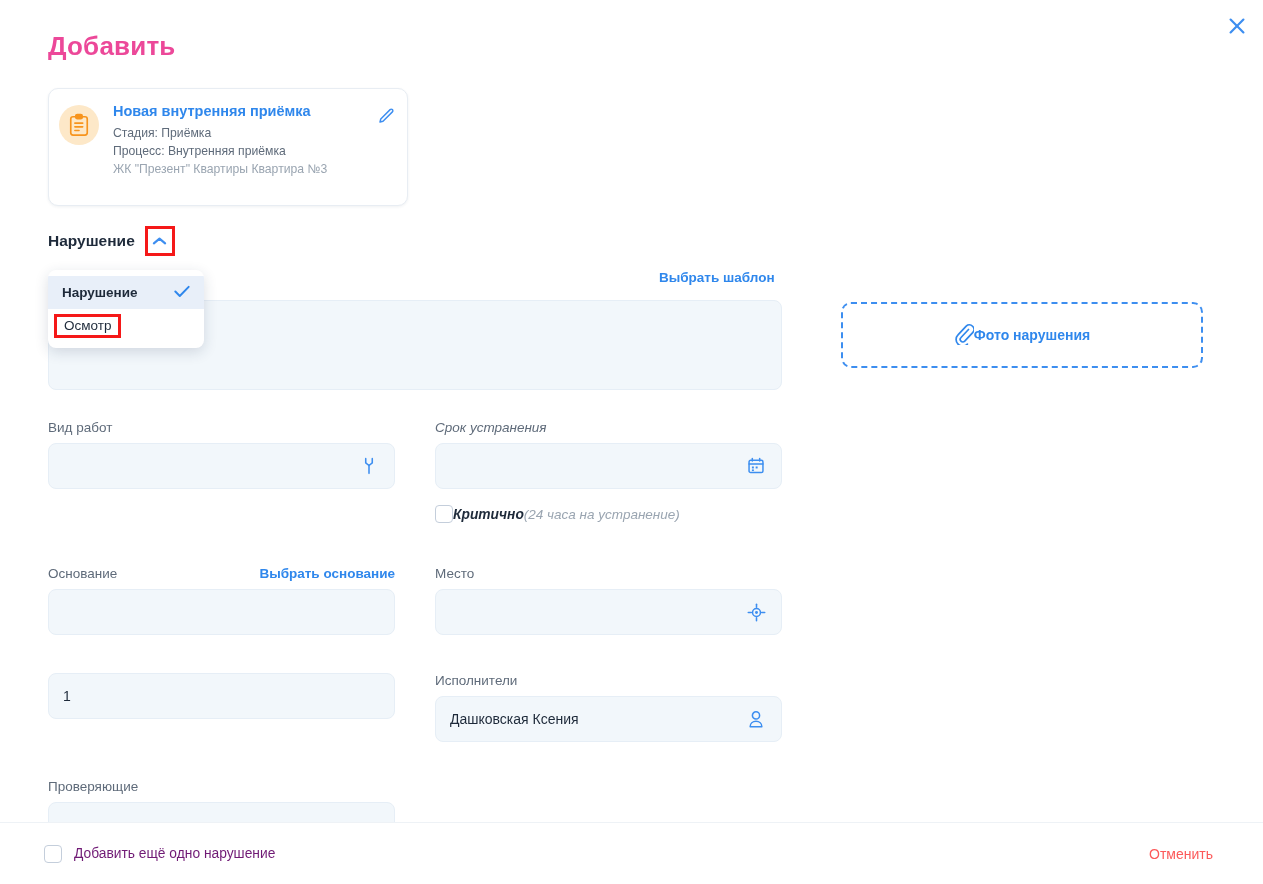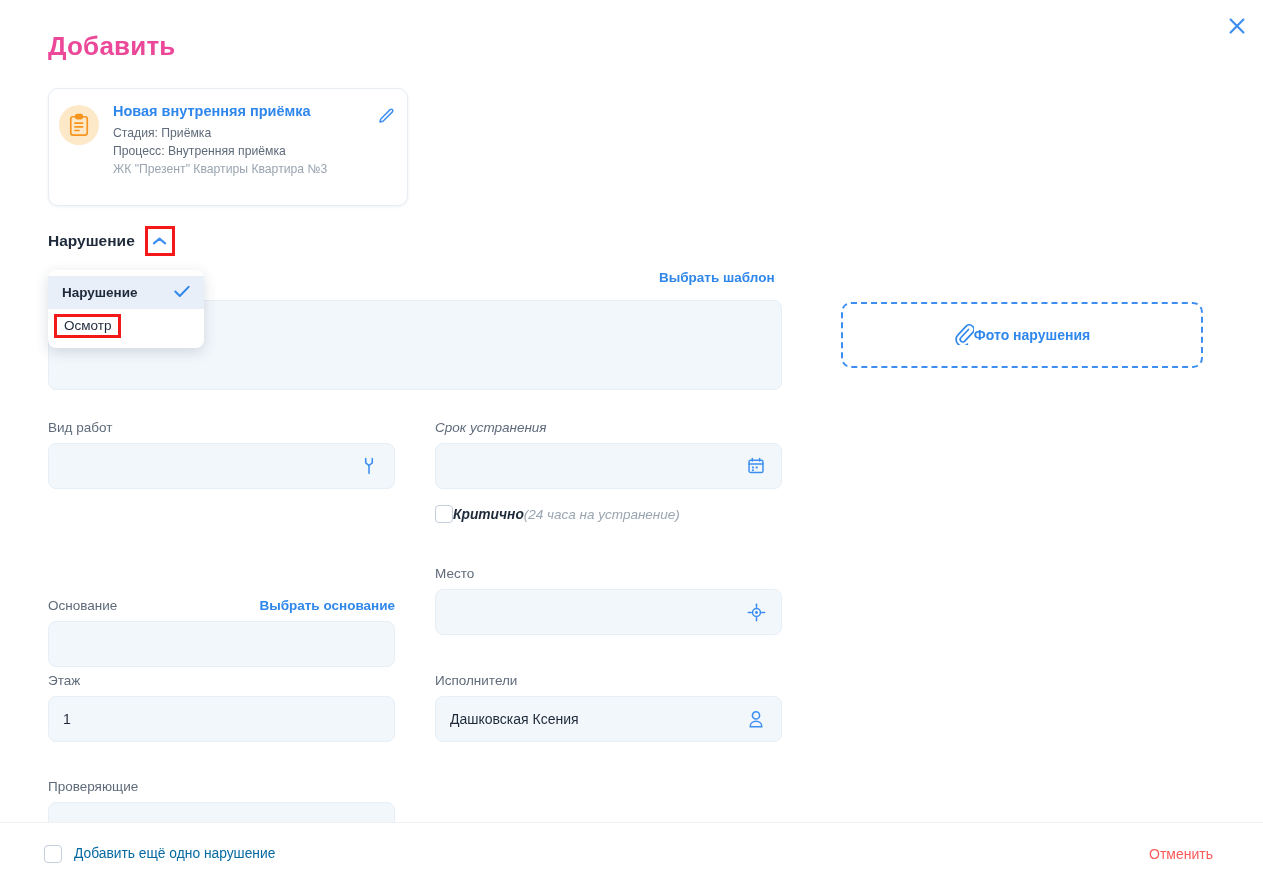--- a/index.html
+++ b/index.html
@@ -128,21 +128,21 @@
   
   .field { position: absolute; }
   .field-label {
     font-size: 13.5px; color: #5f6b7a; margin-bottom: 8px; display: block;
   }
   .field-label-row {
     display: flex; align-items: baseline; justify-content: space-between;
     margin-bottom: 8px;
   }
   .field-label-row .field-label { margin-bottom: 0; }
-  .link-inline { font-size: 13.5px; color: #2f87ec; font-weight: bold; cursor: pointer; margin-top: 32px; }
+  .link-inline { font-size: 13.5px; color: #2f87ec; font-weight: bold; cursor: pointer; }
   .input-box {
     background: #f2f7fb;
     border: 1px solid #e6eef6;
     border-radius: 8px;
     height: 46px;
     display: flex; align-items: center;
     padding: 0 14px;
     font-size: 14px; color: #1e2a3a;
     cursor: text;
   }
@@ -164,21 +164,21 @@
 
   
   .footer {
     position: absolute; left: 0; right: 0; bottom: 0; height: 62px;
     background: #fff;
     border-top: 1px solid #eef2f6;
     display: flex; align-items: center;
     padding: 0 44px;
   }
   .footer-left { display: flex; align-items: center; gap: 12px; }
-  .footer-left .lbl { font-size: 13.8px; color: #0369a1; }
+  .footer-left .lbl { font-size: 13.8px; color: #701a75; }
   .footer-right { margin-left: auto; display: flex; align-items: center; gap: 24px; }
   .btn-cancel {
     font-size: 14px; color: #fc5a5a; background: none; border: none;
     cursor: pointer; font-family: inherit;
   }
   .btn-save {
     font-size: 14.5px; font-weight: bold; color: #fff;
     background: #2f87ec; border: none; border-radius: 8px;
     height: 40px; padding: 0 24px; cursor: pointer; font-family: inherit;
   }
@@ -313,21 +313,20 @@
           <line x1="11" y1="1.5" x2="11" y2="5"></line>
           <line x1="11" y1="17" x2="11" y2="20.5"></line>
           <line x1="1.5" y1="11" x2="5" y2="11"></line>
           <line x1="17" y1="11" x2="20.5" y2="11"></line>
         </svg>
       </span>
     </div>
   </div>
 
   <div class="field" style="left:48px; top:673px; width:347px;">
-    <span class="field-label">Этаж</span>
     <div class="input-box">
       <span class="val">1</span>
     </div>
   </div>
 
   <div class="field" style="left:435px; top:673px; width:347px;">
     <span class="field-label">Исполнители</span>
     <div class="input-box">
       <span class="val">Дашковская Ксения</span>
       <span class="trail-icon">

